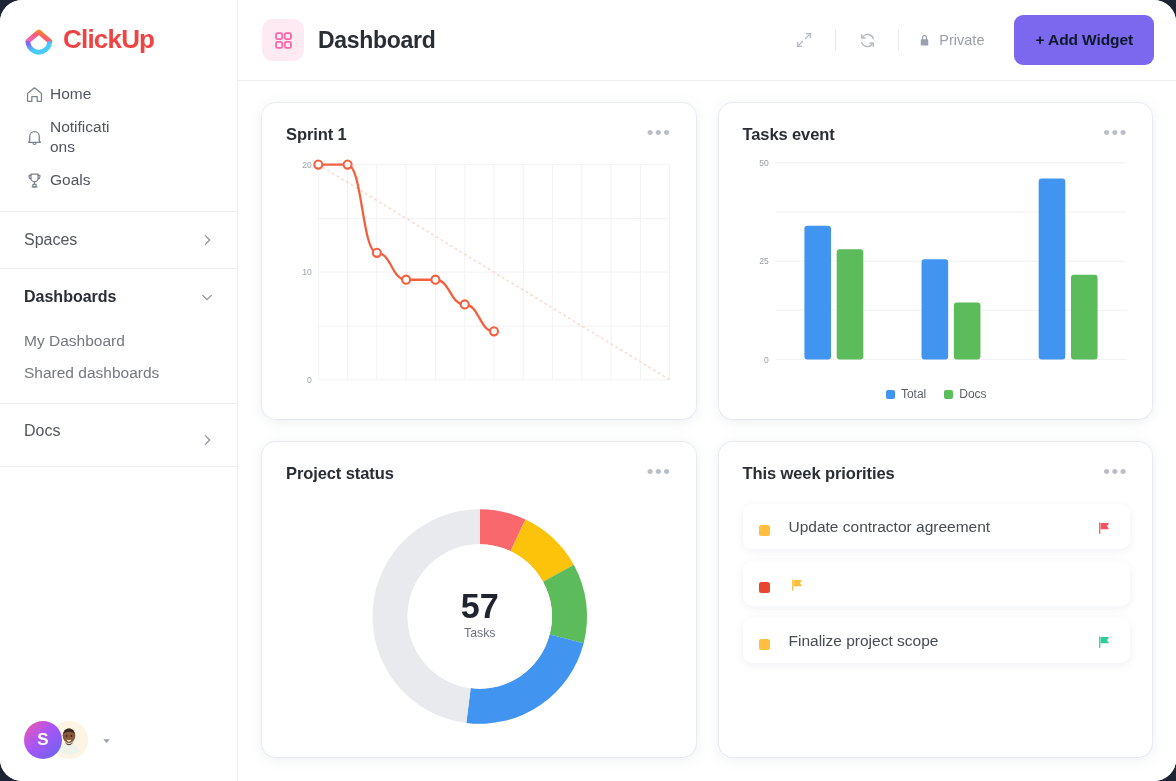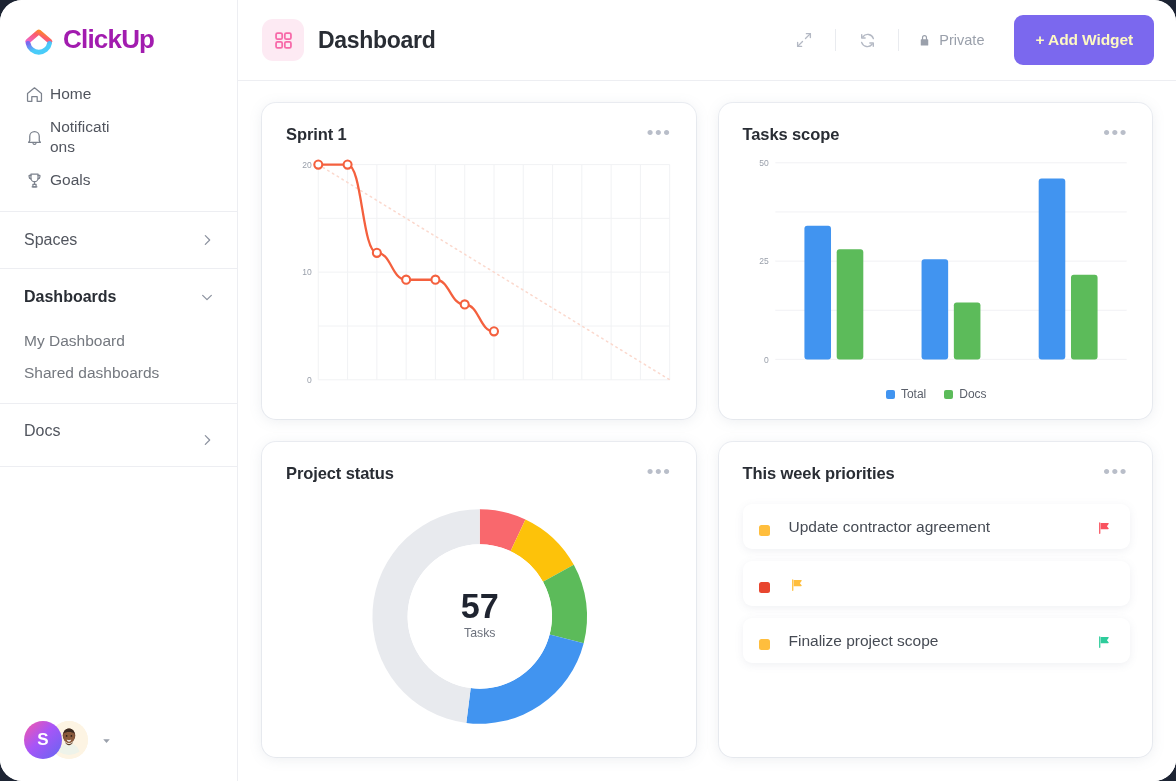--- a/index.html
+++ b/index.html
@@ -39,21 +39,21 @@
     display: flex;
     align-items: center;
     gap: 9px;
     padding: 24px 0 20px 24px;
   }
   .logo-mark { width: 30px; height: 30px; flex: 0 0 30px; }
   .logo-text {
     font-size: 26px;
     font-weight: 700;
     letter-spacing: -0.8px;
-    color: #a21caf;
+    color: #ef4444;
   }
 
   .nav-group { padding: 2px 0 14px 0; }
   .nav-item {
     display: flex;
     align-items: center;
     gap: 6px;
     padding: 6px 24px;
     min-height: 34px;
     cursor: pointer;
@@ -172,21 +172,21 @@
     color: #9aa0ab; font-size: 14.5px;
     cursor: pointer; padding: 0 4px;
   }
   .add-widget-btn {
     margin-left: 12px;
     height: 50px;
     padding: 0 21px;
     border: none;
     border-radius: 9px;
     background: #7b68ee;
-    color: #fef9c3;
+    color: #0f172a;
     font-size: 15.5px;
     font-weight: 700;
     font-family: inherit;
     cursor: pointer;
     letter-spacing: -0.1px;
   }
 
   .board {
     flex: 1;
     padding: 22px 24px 24px 24px;
@@ -493,21 +493,21 @@
                 <circle cx="157.33333333333331" cy="132.76999999999998" r="4.2" fill="#fff" stroke="#f4603e" stroke-width="2.2"></circle>
                 <circle cx="188.16666666666666" cy="158.3" r="4.2" fill="#fff" stroke="#f4603e" stroke-width="2.2"></circle>
                 <circle cx="219" cy="186.05" r="4.2" fill="#fff" stroke="#f4603e" stroke-width="2.2"></circle>
               </g>
           </svg>
         </div>
       </section>
 
       <section class="card">
         <div class="card-head">
-          <span class="card-title">Tasks scope</span>
+          <span class="card-title">Tasks event</span>
           <span class="dots">•••</span>
         </div>
         <div class="card-body">
           <svg viewBox="0 0 408 236" preserveAspectRatio="none" aria-hidden="true">
             <g id="bar-grid" stroke="#f0f1f4" stroke-width="1">
                 <line x1="34" y1="212" x2="404" y2="212"></line>
                 <line x1="34" y1="162" x2="404" y2="162"></line>
                 <line x1="34" y1="112" x2="404" y2="112"></line>
                 <line x1="34" y1="62" x2="404" y2="62"></line>
                 <line x1="34" y1="12" x2="404" y2="12"></line>

